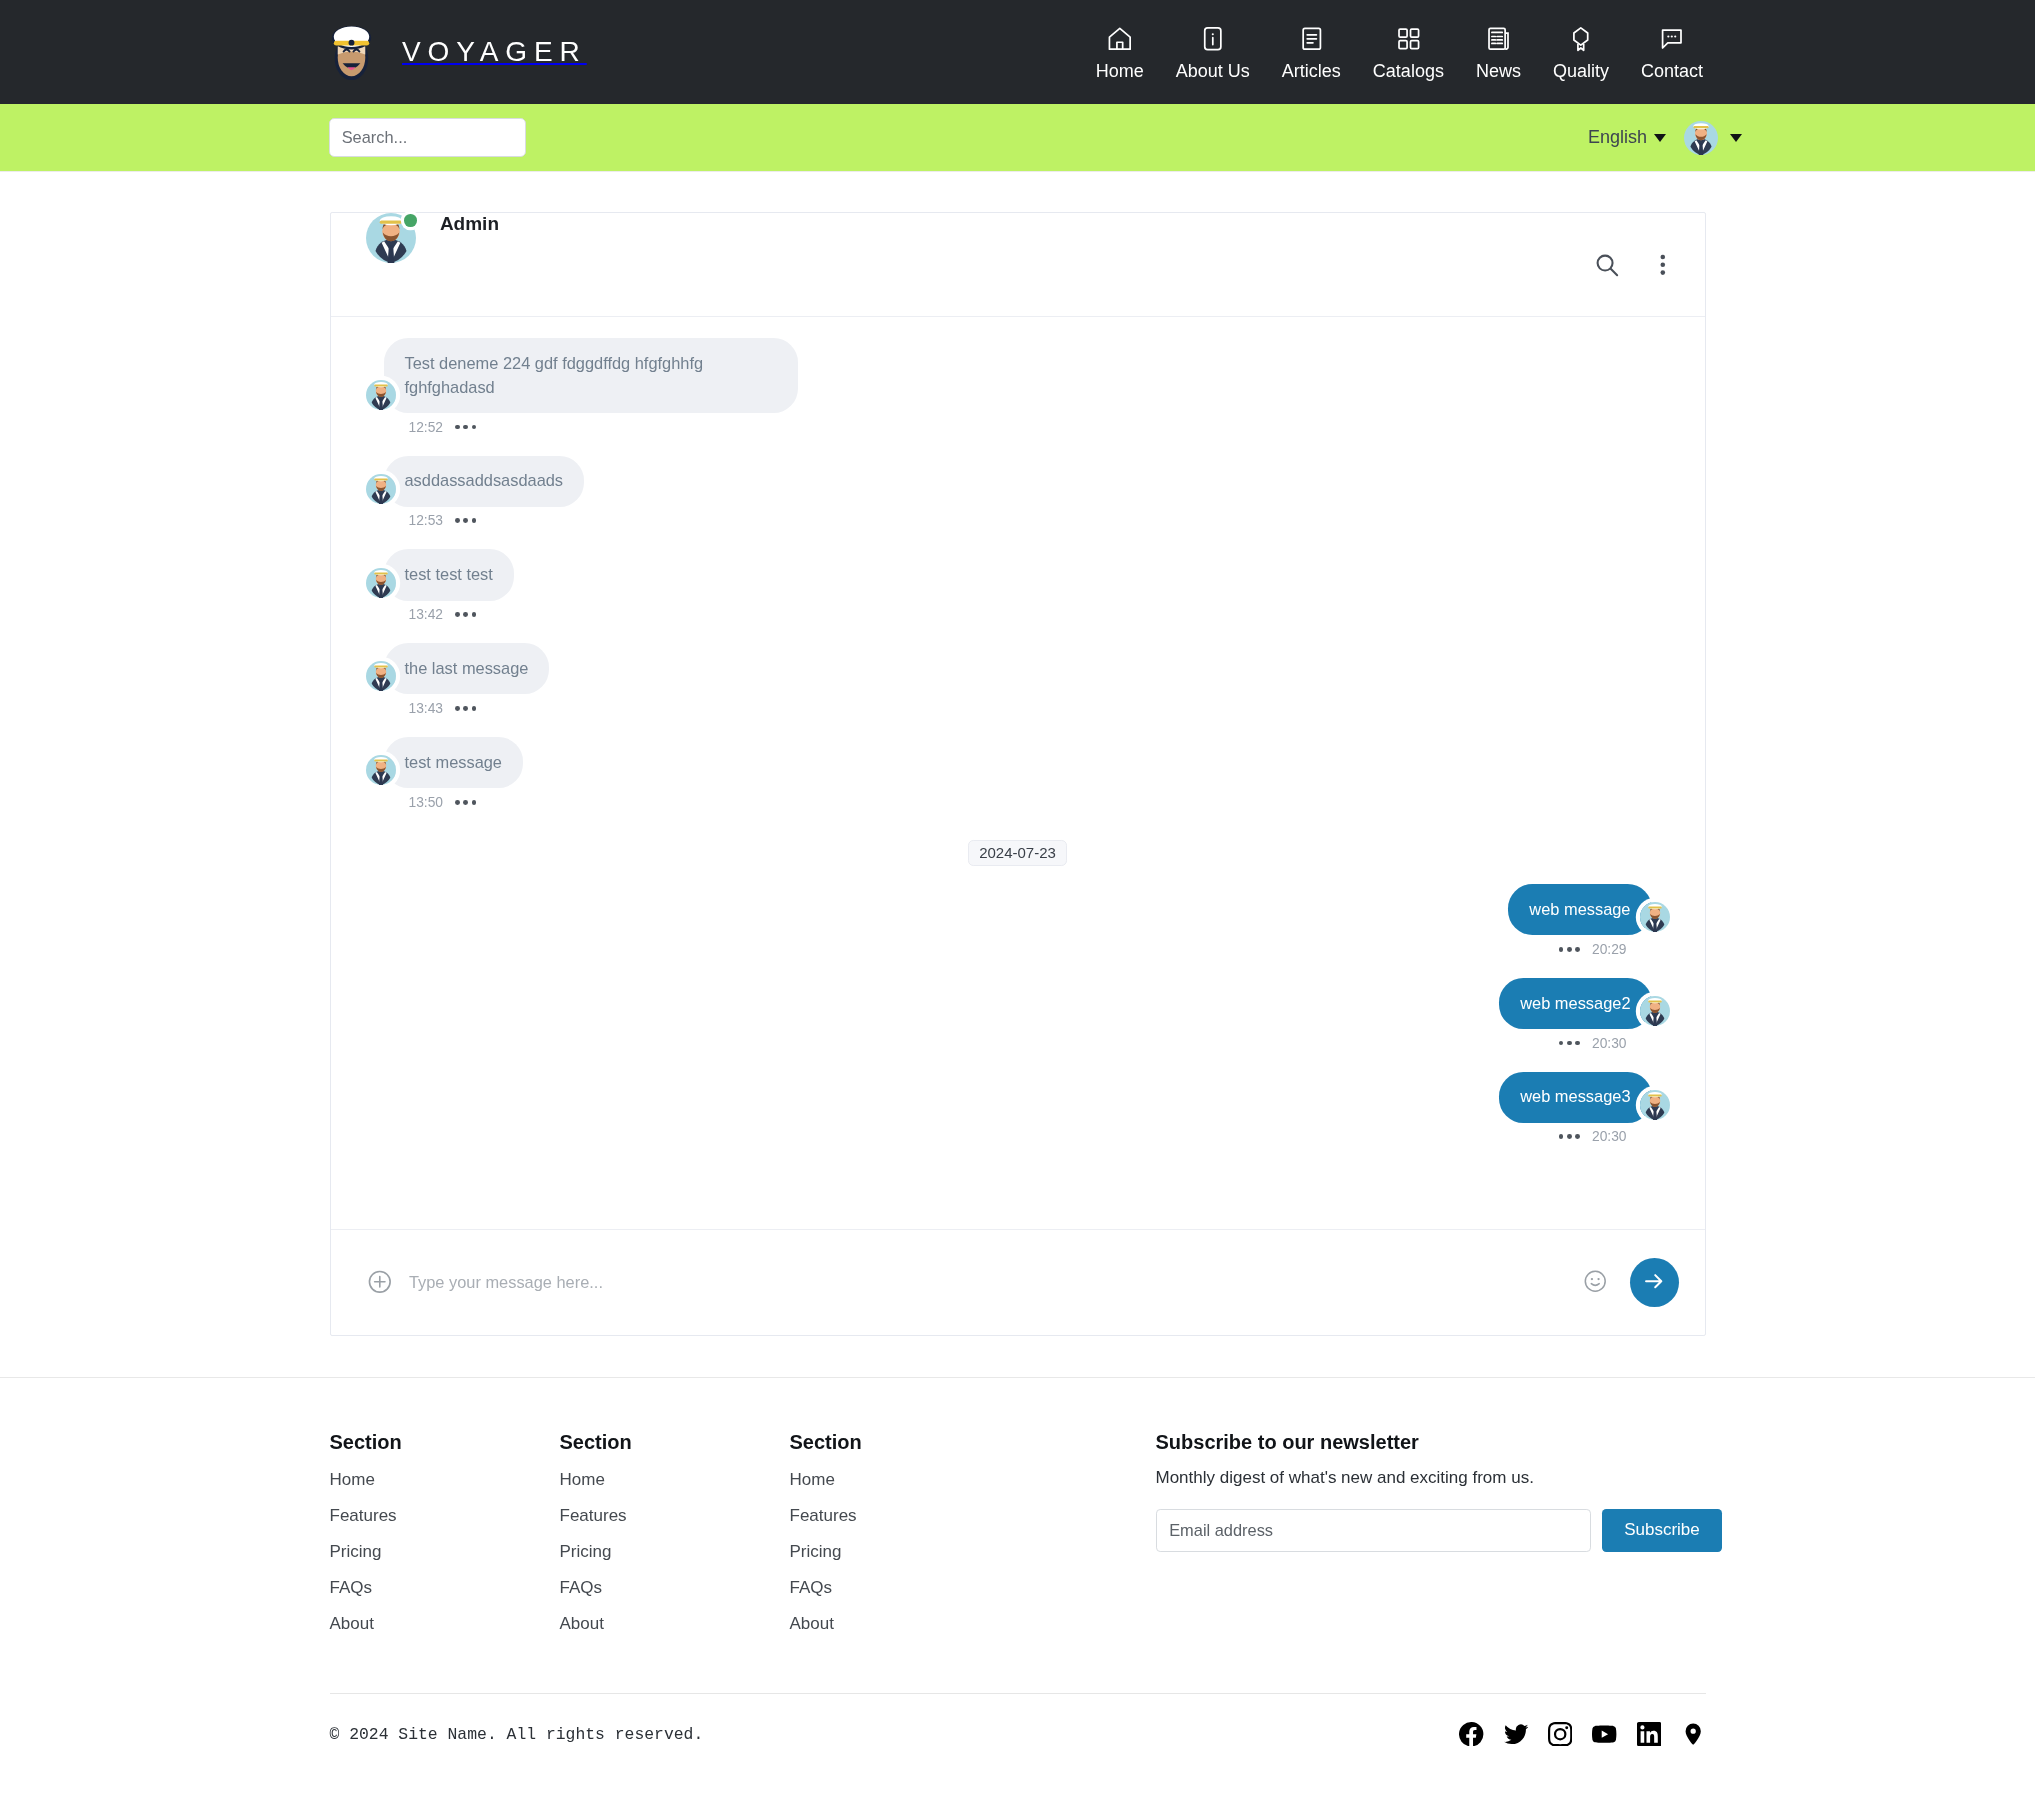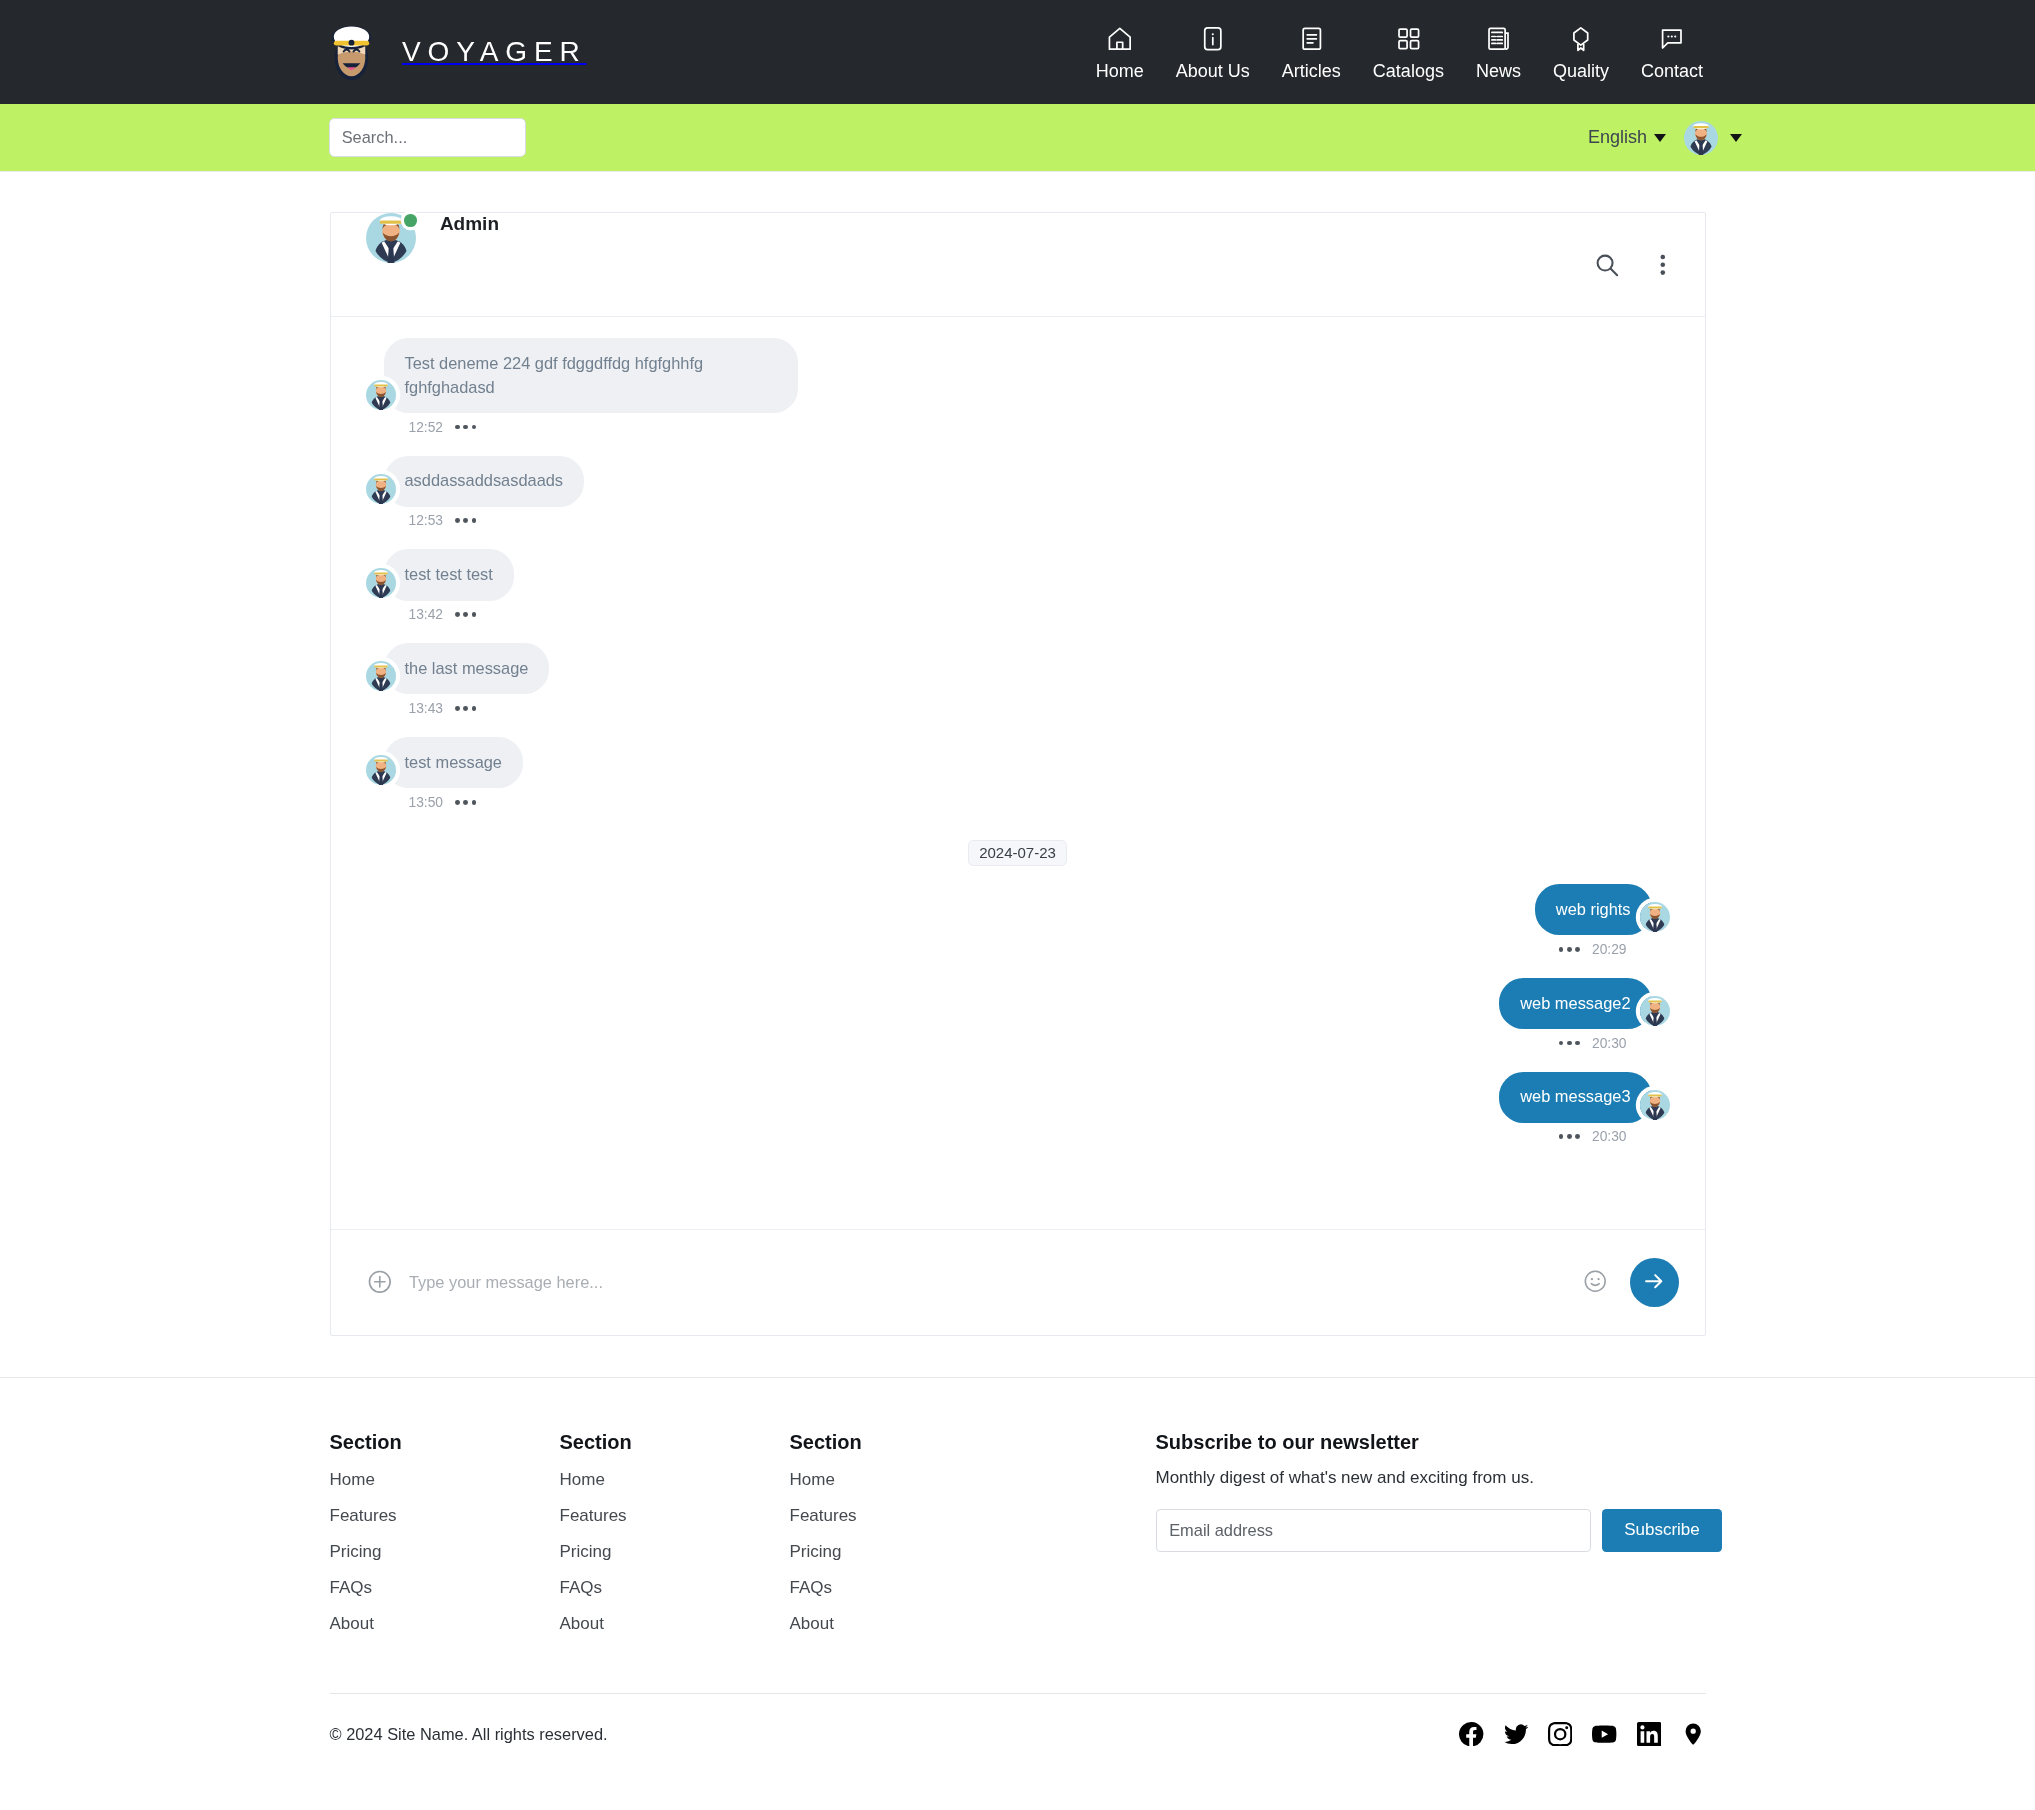--- a/index.html
+++ b/index.html
@@ -273,21 +273,21 @@
     height: 43px;
     background: #1b7db3;
     color: #ffffff;
     border: none;
     border-radius: 4.2px;
     padding: 0 22px;
     font-size: 17px;
     cursor: pointer;
     font-family: "Liberation Sans", sans-serif;
   }
-  .footer-bottom-wrap { width: 1376px; margin: 0 auto; }
+  .footer-bottom-wrap { width: 1376px; margin: 0 auto; font-family: Liberation Mono, monospace; }
   .footer-rule { border-top: 1.1px solid #e6e6e6; margin-top: 43px; }
   .footer-bottom {
     height: 80px;
     display: flex;
     align-items: center;
   }
   .copy { font-size: 16.4px; color: #2b3036; }
   .socials { margin-left: auto; display: flex; align-items: center; gap: 20px; }
   .social { cursor: pointer; display: flex; }
 </style>
@@ -588,21 +588,21 @@
           </div>
         </div>
       </div>
 
       <div class="date-sep" style="margin-top:30px">
         <span class="date-pill">2024-07-23</span>
       </div>
 
       <div class="row out">
         <div class="bubble-wrap">
-          <div class="bubble">web rights</div>
+          <div class="bubble">web message</div>
           <span class="bubble-avatar">
             <svg width="30" height="30" viewBox="0 0 40 40">
               <circle cx="20" cy="20" r="20" fill="#a9d8e3"></circle>
               <path d="M20 21c-6 0-11 4-12.4 9.4A20 20 0 0 0 20 40a20 20 0 0 0 12.4-9.6C31 25 26 21 20 21z" fill="#2f3b52"></path>
               <path d="M14.5 22.5 20 31l5.5-8.5 2 1.2L20 40l-7.5-16.3z" fill="#ffffff"></path>
               <path d="M18.3 26h3.4l1 14h-5.4z" fill="#2b3750"></path>
               <ellipse cx="20" cy="14.5" rx="7" ry="8" fill="#f0b183"></ellipse>
               <path d="M13.2 13c.3-5 3-7.5 6.8-7.5S26.5 8 26.8 13c-1-3-3.6-4.2-6.8-4.2S14.2 10 13.2 13z" fill="#7b4a2a"></path>
               <path d="M13.4 15.5c.8 4.4 3.3 7 6.6 7s5.8-2.6 6.6-7c-1.6 2-4 3-6.6 3s-5-1-6.6-3z" fill="#8a5430"></path>
               <ellipse cx="20" cy="6.2" rx="9" ry="3.6" fill="#ffffff"></ellipse>

